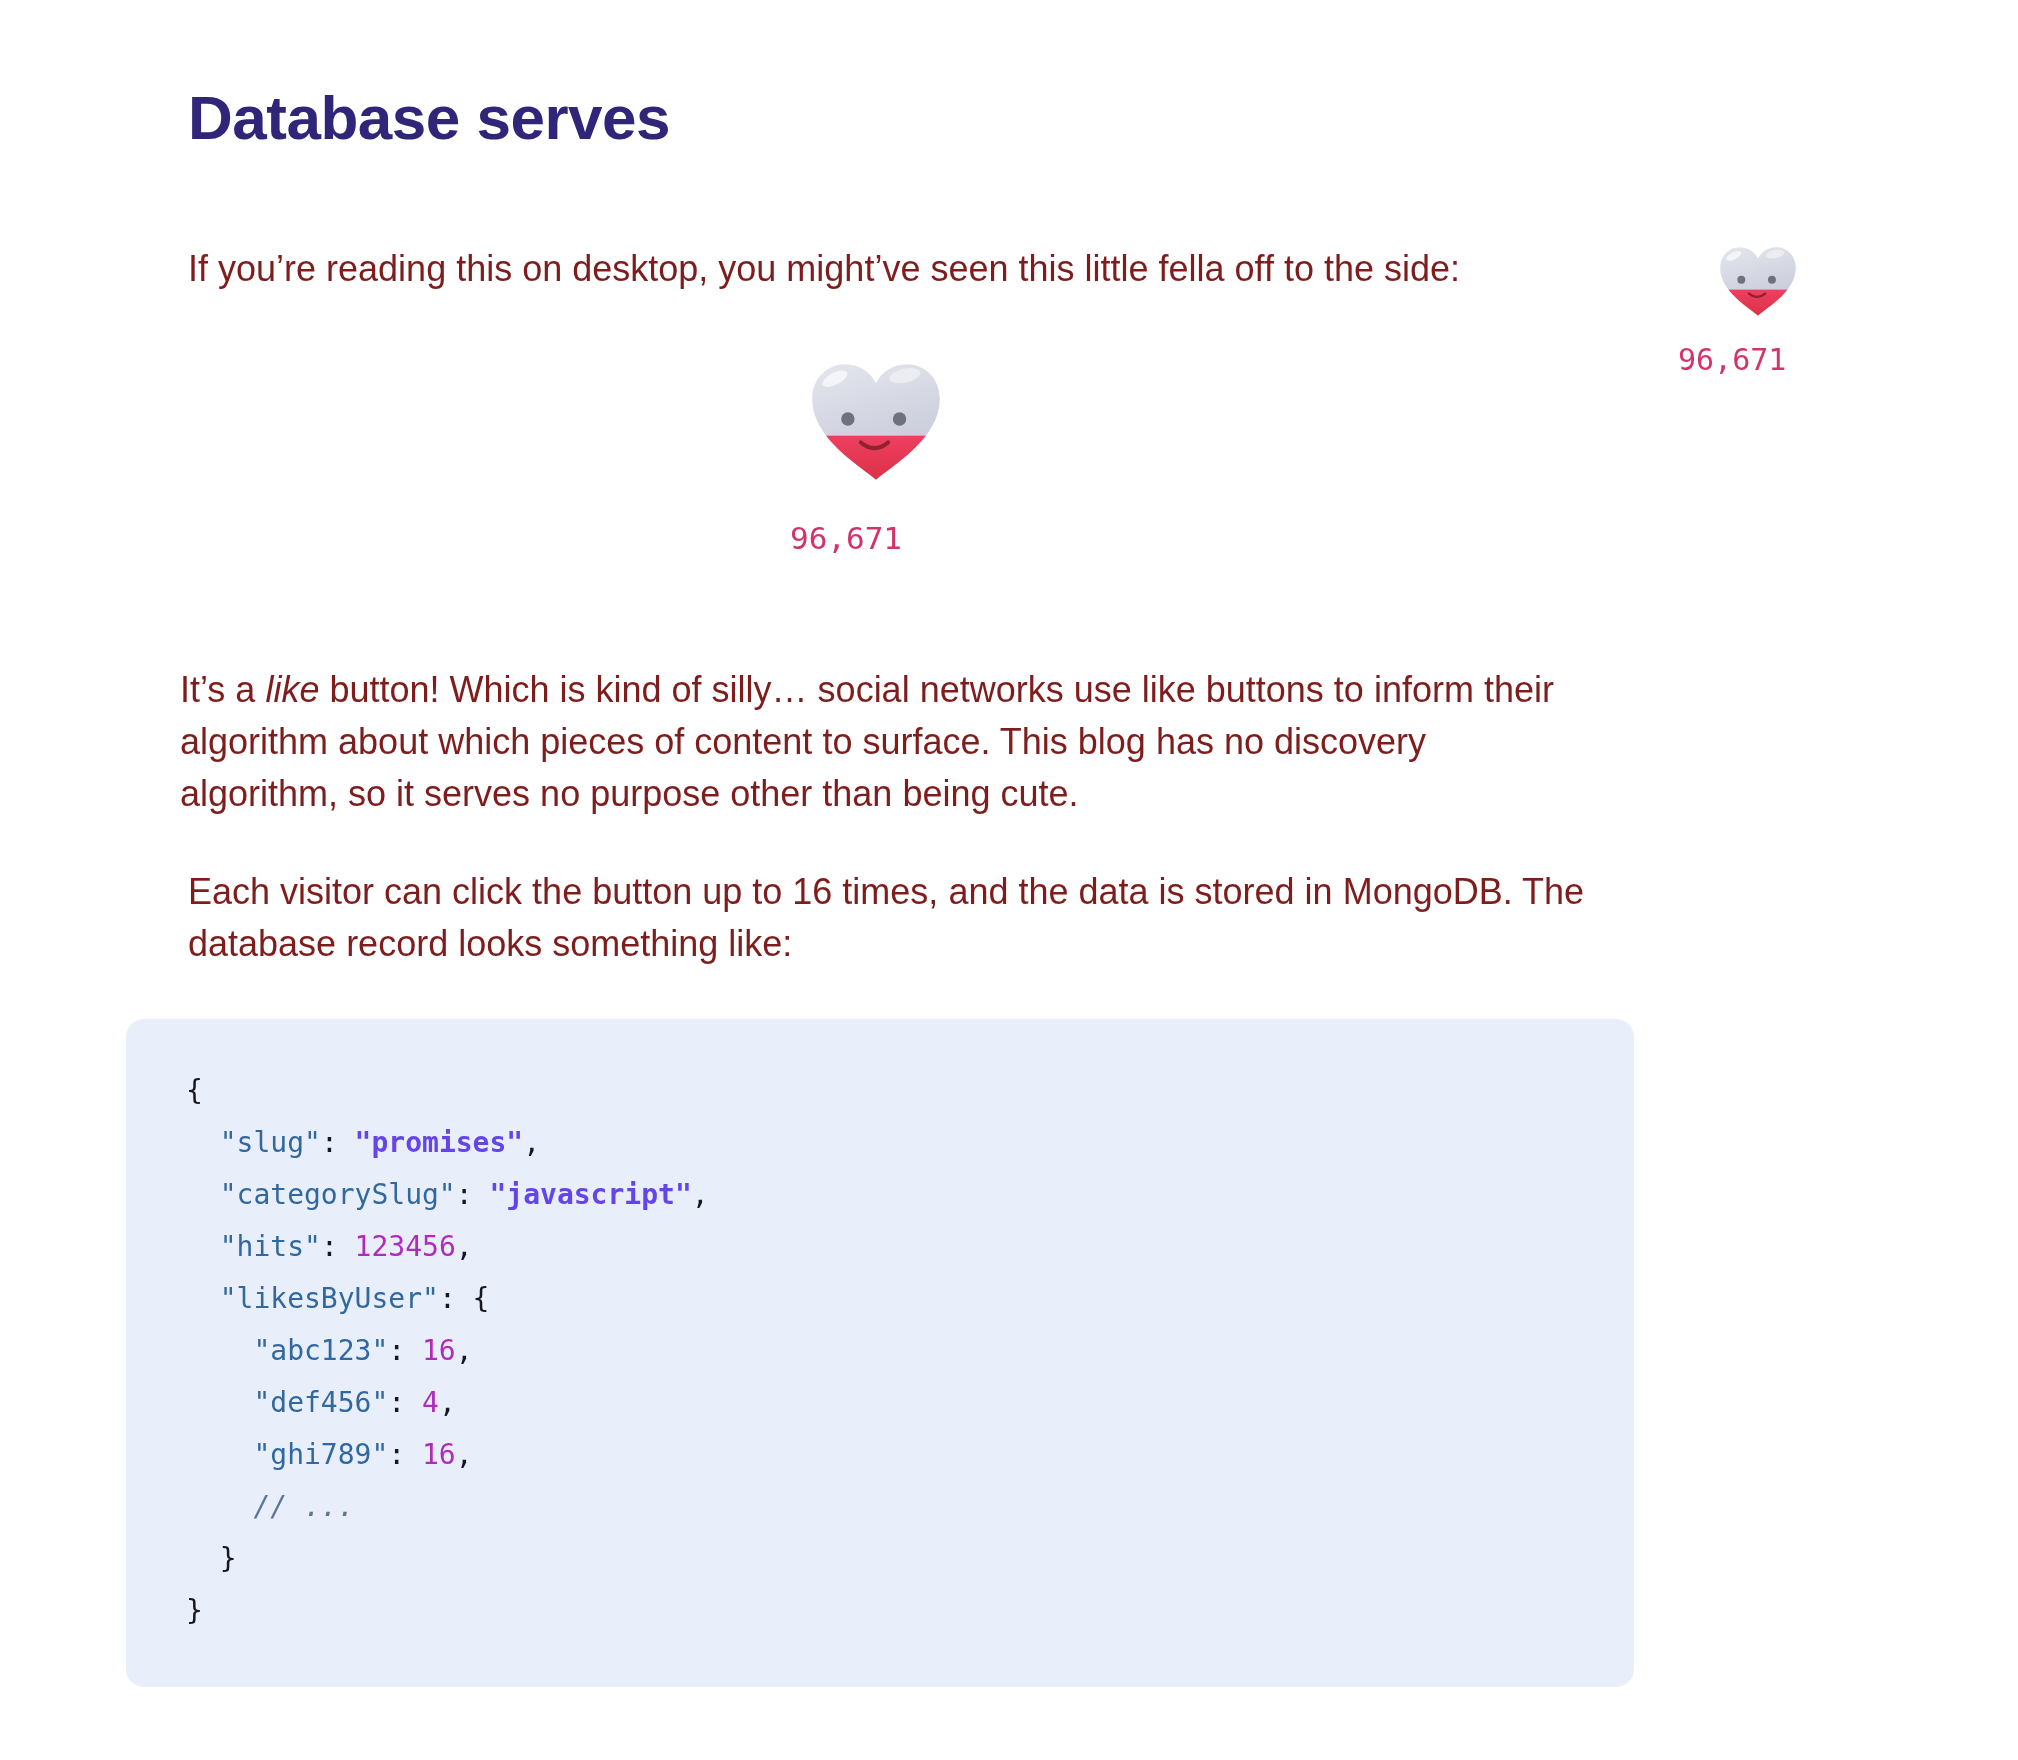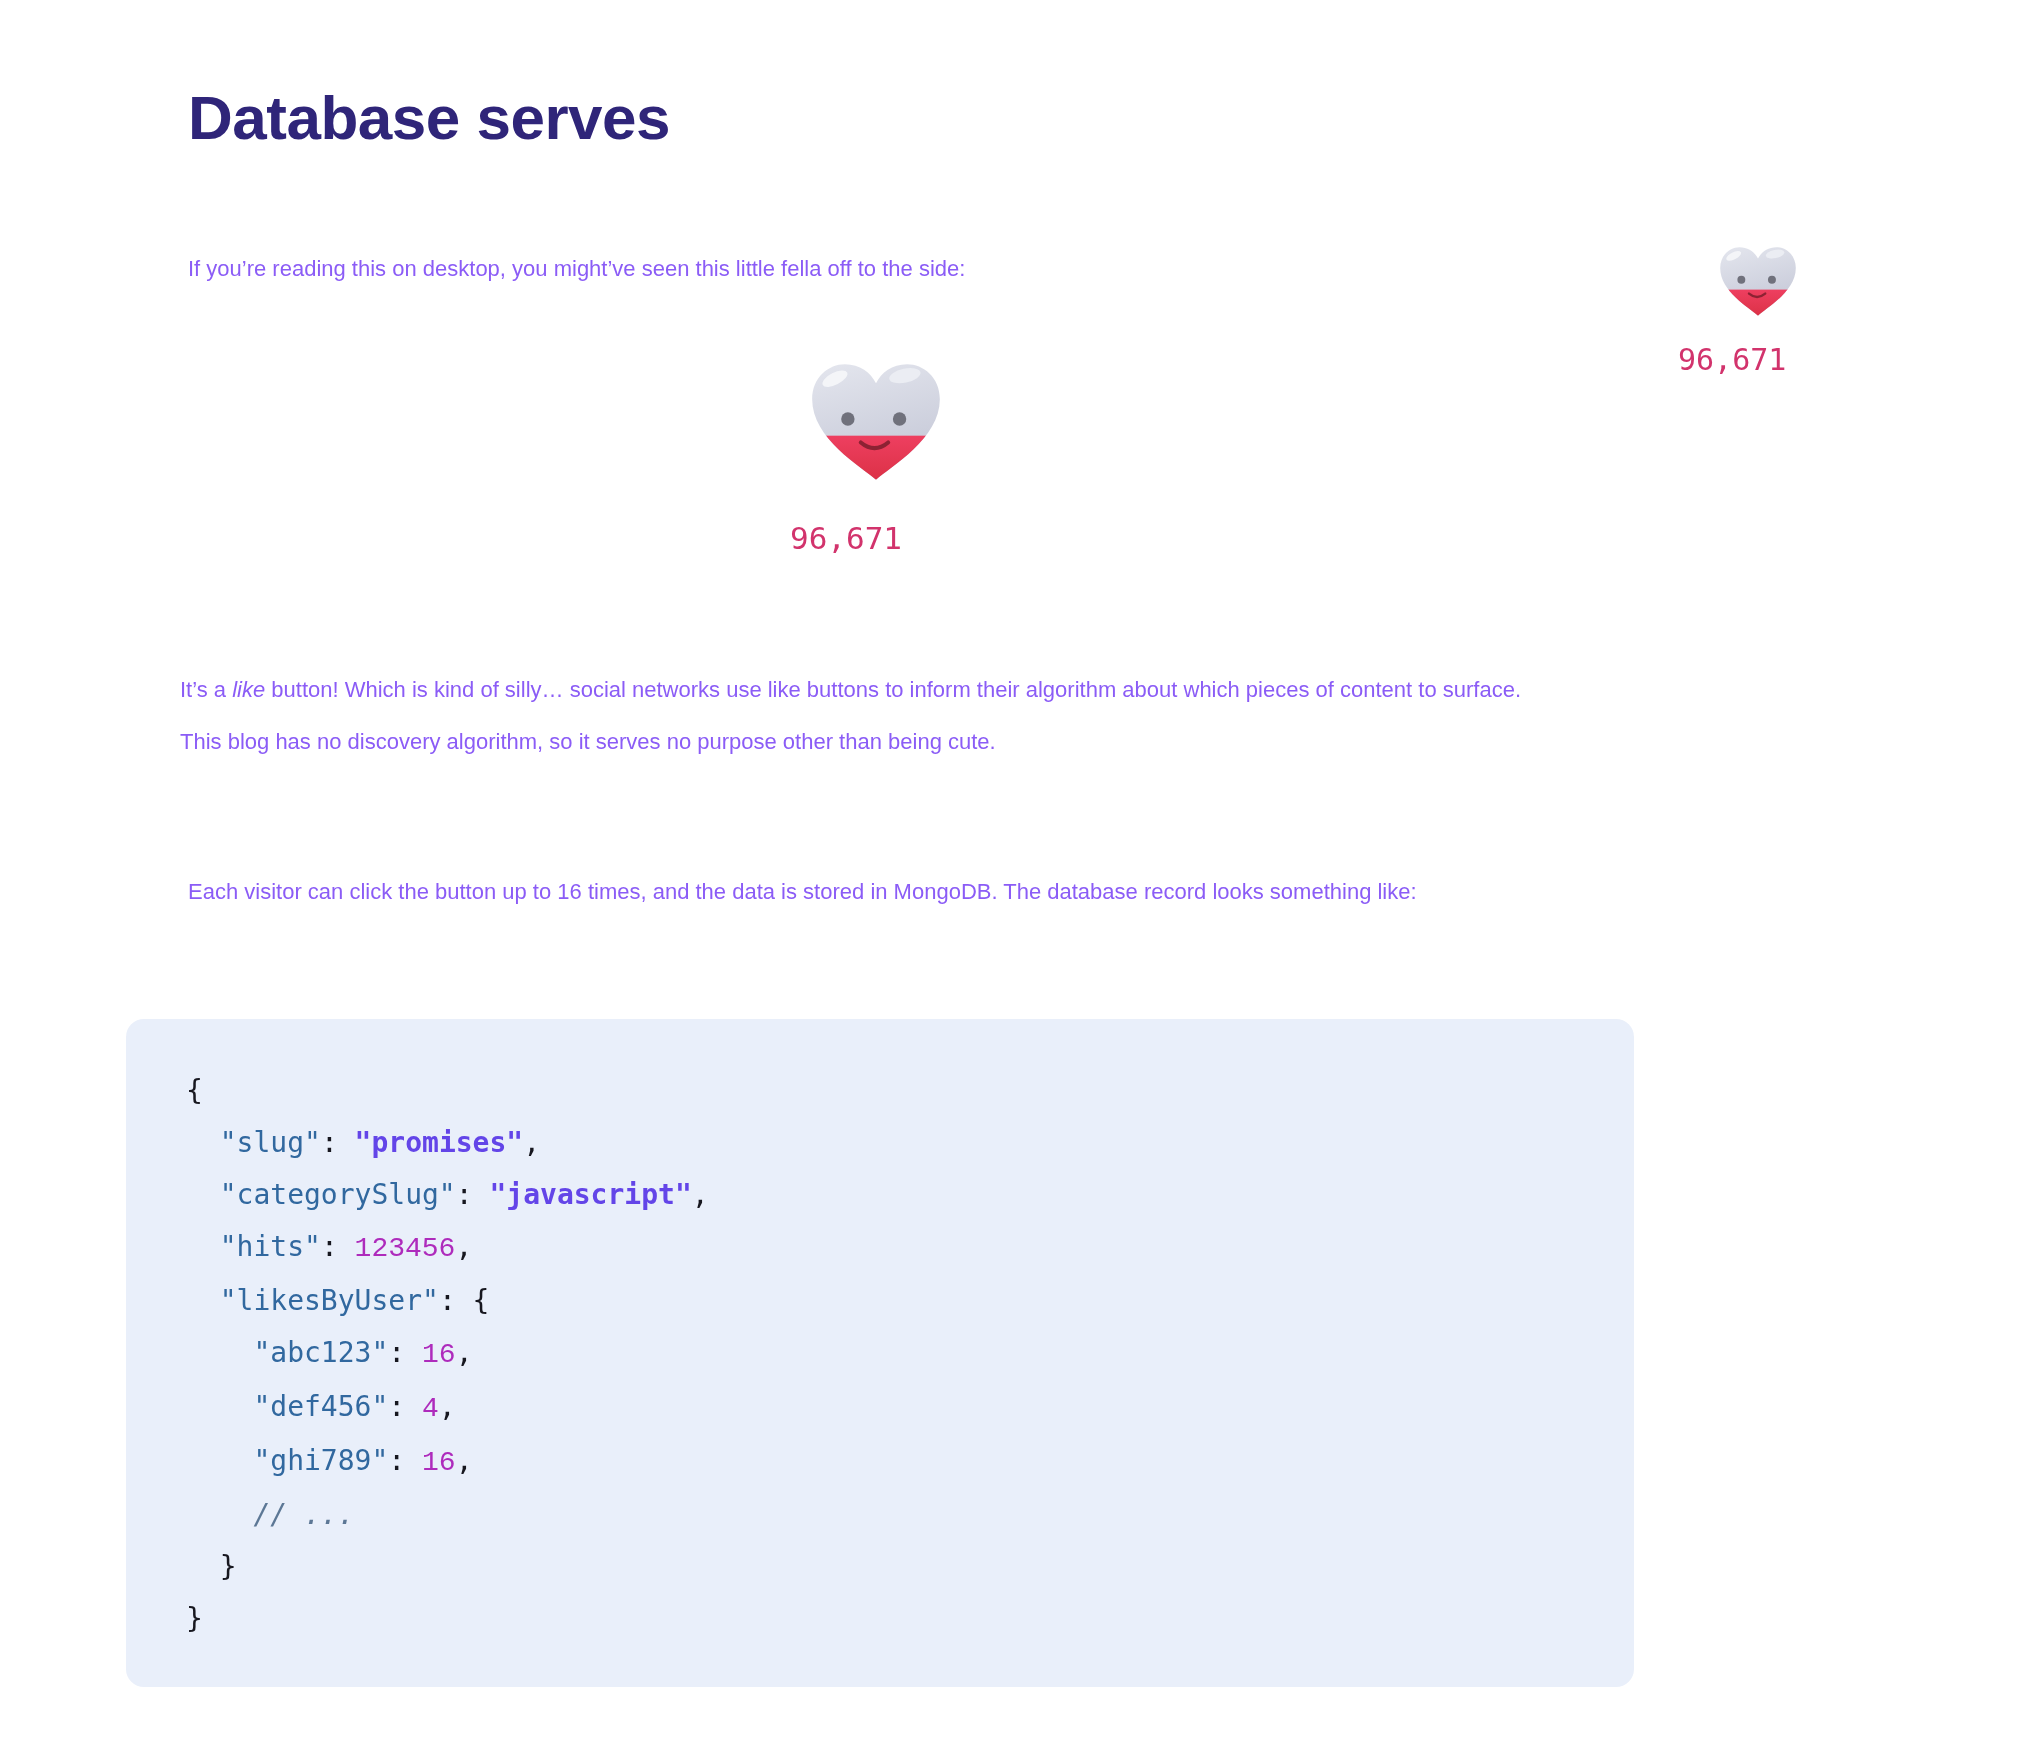--- a/index.html
+++ b/index.html
@@ -16,23 +16,23 @@
     position: absolute;
     left: 188px;
     top: 82px;
     font-size: 62px;
     font-weight: 700;
     letter-spacing: -0.5px;
     color: #2f2579;
   }
   .para {
     position: absolute;
-    font-size: 22px;
+    font-size: 36px;
     line-height: 52px;
-    color: #8b5cf6;
+    color: #7f1d1d;
   }
   .para-intro { left: 188px; top: 243px; width: 1430px; }
   .para-like  { left: 180px; top: 664px; width: 1380px; }
   .para-db    { left: 188px; top: 866px; width: 1430px; }
   .para em { font-style: italic; }
 
   .inline-like-figure {
     position: absolute;
     left: 800px;
     top: 352px;
@@ -75,21 +75,21 @@
     border-radius: 18px;
     padding: 46px 60px;
     font-family: "DejaVu Sans Mono", monospace;
     font-size: 28px;
     line-height: 52px;
   }
   .code-line { white-space: pre; }
   .tok-punct   { color: #17171f; }
   .tok-key     { color: #31689f; }
   .tok-str     { color: #6345e8; font-weight: bold; }
-  .tok-num     { color: #ae2bbc; font-family: Liberation Mono, monospace; }
+  .tok-num     { color: #ae2bbc; }
   .tok-comment { color: #5c7795; font-style: italic; }
 
   .svg-defs { position: absolute; width: 0; height: 0; }
 </style>
 </head>
 <body>
 
 <svg class="svg-defs" aria-hidden="true">
   <defs>
     <linearGradient id="gGray" x1="0" y1="0" x2="0.3" y2="1">

